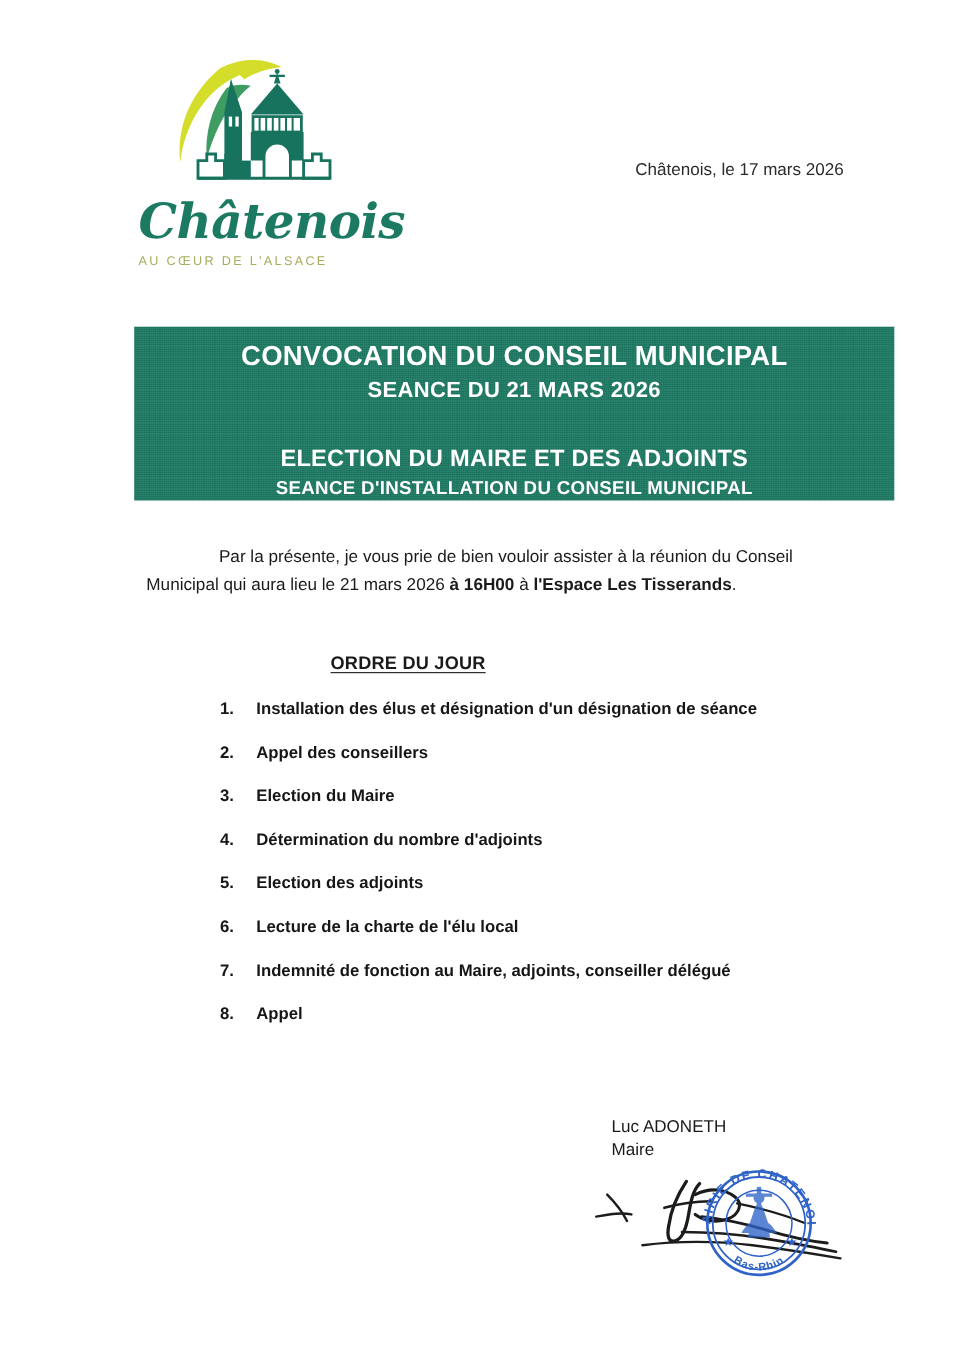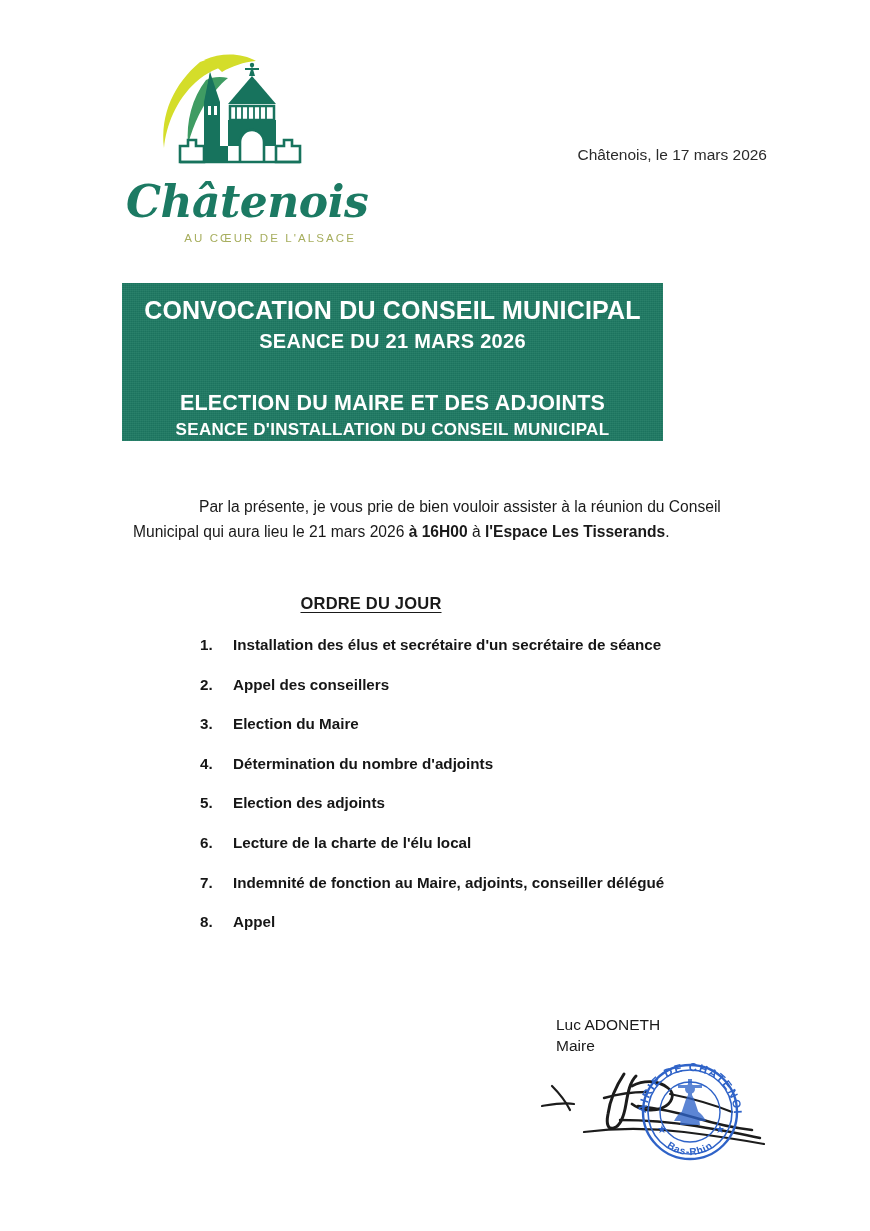--- a/index.html
+++ b/index.html
@@ -60,21 +60,21 @@
     letter-spacing: -0.5px;
     color: #1c7a63;
     line-height: 1;
   }
 
   .logo-tagline {
     position: absolute;
     left: 0;
     top: 182px;
     width: 230px;
-    text-align: right;
+    text-align: left;
     font-family: "Liberation Sans", sans-serif;
     font-size: 11.5px;
     font-weight: 400;
     letter-spacing: 2.1px;
     color: #a7ae5e;
     white-space: nowrap;
   }
 
   .letter-date {
     position: absolute;
@@ -82,22 +82,22 @@
     top: 146px;
     font-size: 15.5px;
     color: #2b2b2b;
     white-space: nowrap;
   }
 
   
   .banner {
     position: absolute;
     left: 122px;
-    top: 283px;
-    width: 541px;
+    top: 297px;
+    width: 691px;
     height: 158px;
     background: #1e7a63;
     background-image:
       repeating-linear-gradient(0deg, rgba(255,255,255,0.030) 0 1px, rgba(0,0,0,0.030) 1px 2px),
       repeating-linear-gradient(90deg, rgba(255,255,255,0.025) 0 1px, rgba(0,0,0,0.025) 1px 2px);
     color: #ffffff;
     text-align: center;
     box-sizing: border-box;
     padding-top: 13px;
   }
@@ -303,21 +303,21 @@
     <span>qui aura lieu le 21 mars 2026 </span><b>à 16H00</b><span> à </span><b>l'Espace Les Tisserands</b><span>.</span>
   </div>
 
   <div class="agenda-heading">
     <span>ORDRE DU JOUR</span>
   </div>
 
   <ol class="agenda-list" id="agenda-list">
       <li class="agenda-item">
         <span class="agenda-num">1.</span>
-        <span class="agenda-text">Installation des élus et secrétaire d'un secrétaire de séance</span>
+        <span class="agenda-text">Installation des élus et désignation d'un désignation de séance</span>
       </li>
       <li class="agenda-item">
         <span class="agenda-num">2.</span>
         <span class="agenda-text">Appel des conseillers</span>
       </li>
       <li class="agenda-item">
         <span class="agenda-num">3.</span>
         <span class="agenda-text">Election du Maire</span>
       </li>
       <li class="agenda-item">

